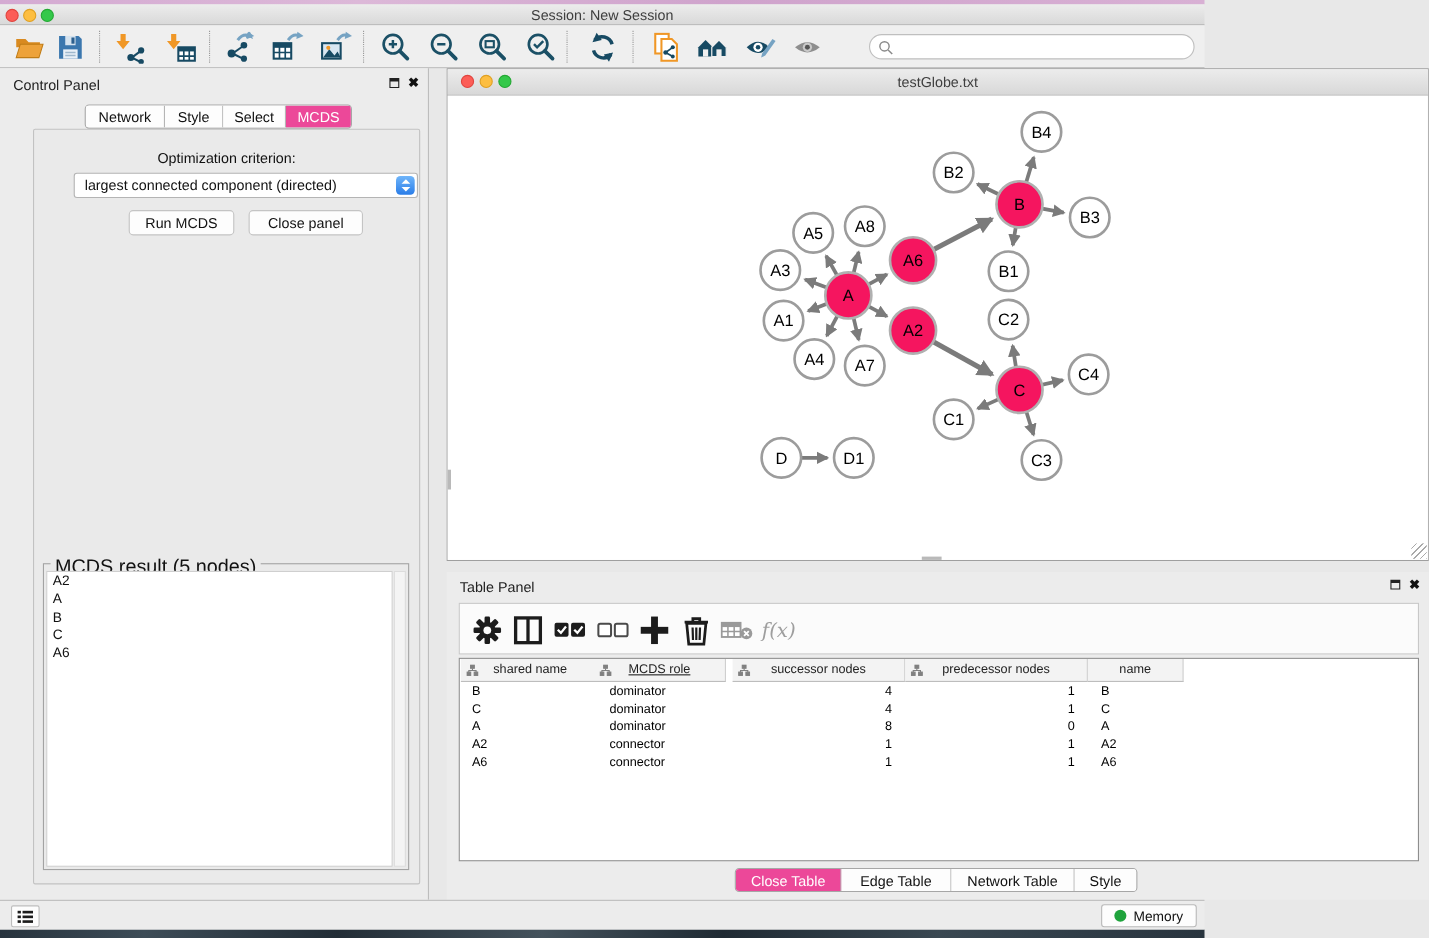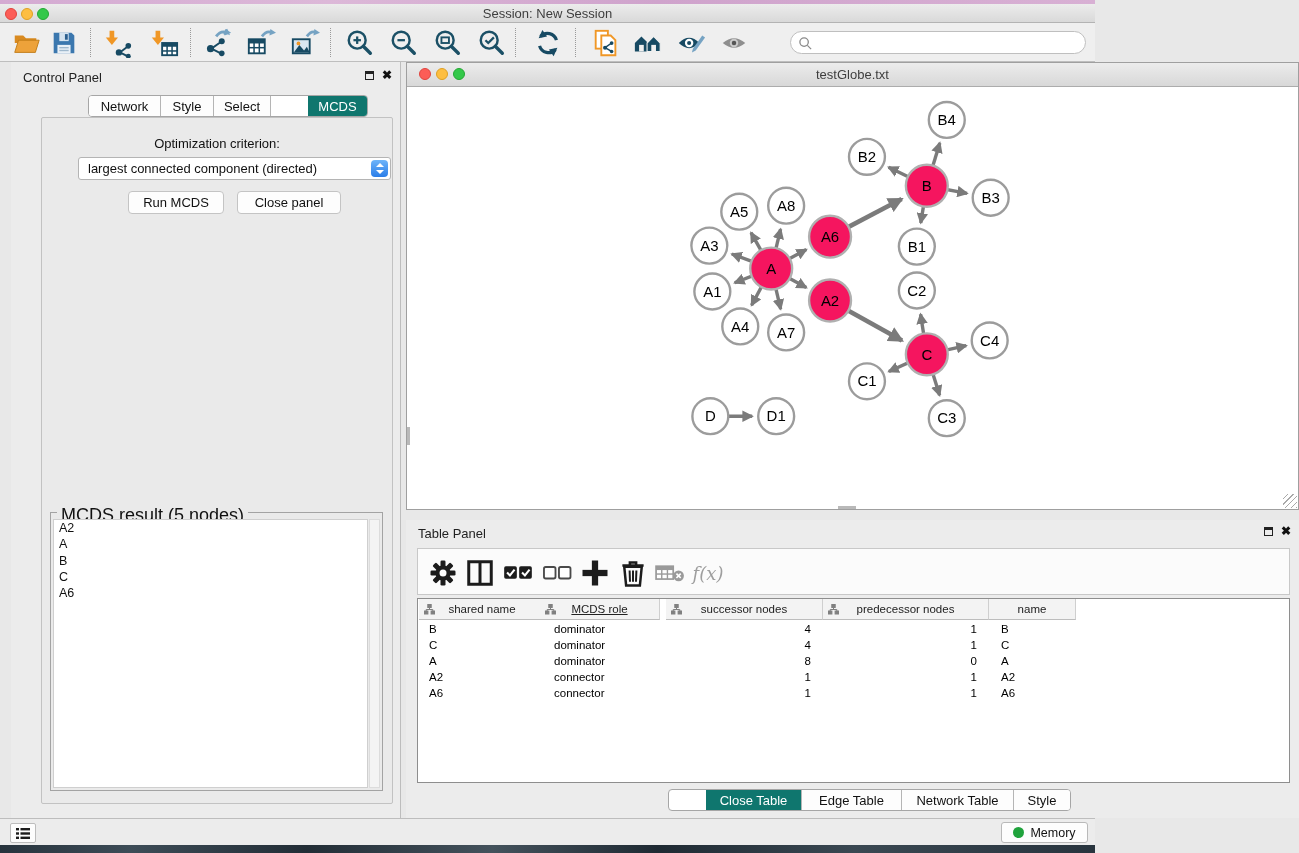--- a/index.html
+++ b/index.html
@@ -26,30 +26,30 @@
     background:#efefef; border-bottom:1px solid #bebebe; }
   .tbi { position:absolute; top:3px; width:36px; height:33px; display:flex; align-items:center; justify-content:center; cursor:pointer; }
   .tbi svg { width:30px; height:30px; }
   .tb-sep { position:absolute; top:5px; height:29px; width:0; border-left:1px dotted #9a9a9a; }
   #search-box { position:absolute; right:9px; top:8px; width:296px; height:23px; background:#fff;
     border:1px solid #bfbfbf; border-radius:12px; }
   #search-box svg { position:absolute; left:7px; top:4px; width:15px; height:15px; }
   #search-box input { position:absolute; left:26px; top:1px; width:260px; height:19px; border:none; outline:none; font-size:12px; background:transparent; }
 
   
-  #control-panel { position:absolute; left:11px; top:62px; width:390px; height:756px; background:#ececec; border-right:1px solid #bdbdbd; }
+  #control-panel { position:absolute; left:0; top:62px; width:390px; height:756px; background:#ececec; border-right:1px solid #bdbdbd; }
   .panel-title { position:absolute; left:12px; top:8px; font-size:13px; color:#222; }
   .panel-btns { position:absolute; right:8px; top:8px; display:flex; gap:8px; align-items:center; }
   .float-ico { width:9px; height:9px; border:1.5px solid #222; border-top-width:3px; display:inline-block; }
   .close-ico { font-size:12px; color:#111; font-weight:bold; line-height:10px; }
 
   .seg-tabs { position:absolute; display:flex; border:1px solid #a6a6a6; border-radius:4px; overflow:hidden; background:#fff; height:22px; }
   .seg-tab { font-size:13px; color:#111; background:#fdfdfd; display:flex; align-items:center; justify-content:center; border-right:1px solid #b5b5b5; cursor:pointer; }
   .seg-tab:last-child { border-right:none; }
-  .seg-tab.active { background:#0f766e; color:#fff;margin-left:37px; }
+  .seg-tab.active { background:#ec4899; color:#fff; }
   #cp-tabs { left:77px; top:33px; }
 
   #cp-content { position:absolute; left:6px; right:7px; top:55px; bottom:14px; background:#eaeaea; border:1px solid #c2c2c2; border-radius:2px;margin-left:24px; }
   #opt-label { position:absolute; left:0; right:0; top:18px; text-align:center; font-size:13px; color:#111; }
   #criterion-select { position:absolute; left:36px; top:39px; width:313px; height:23px; background:#fff; border:1px solid #b4b4b4; border-radius:3px; cursor:pointer; }
   #criterion-select .val { position:absolute; left:9px; top:3px; font-size:13px; color:#111; }
   #criterion-select .stepper { position:absolute; right:2px; top:2px; width:17px; height:17px; border-radius:4px;
     background:linear-gradient(#6fb5fa,#2a7de8); }
   .chev { position:absolute; left:4.5px; width:0; height:0; border-left:4px solid transparent; border-right:4px solid transparent; }
   .chev.up { top:3px; border-bottom:4px solid #fff; }

